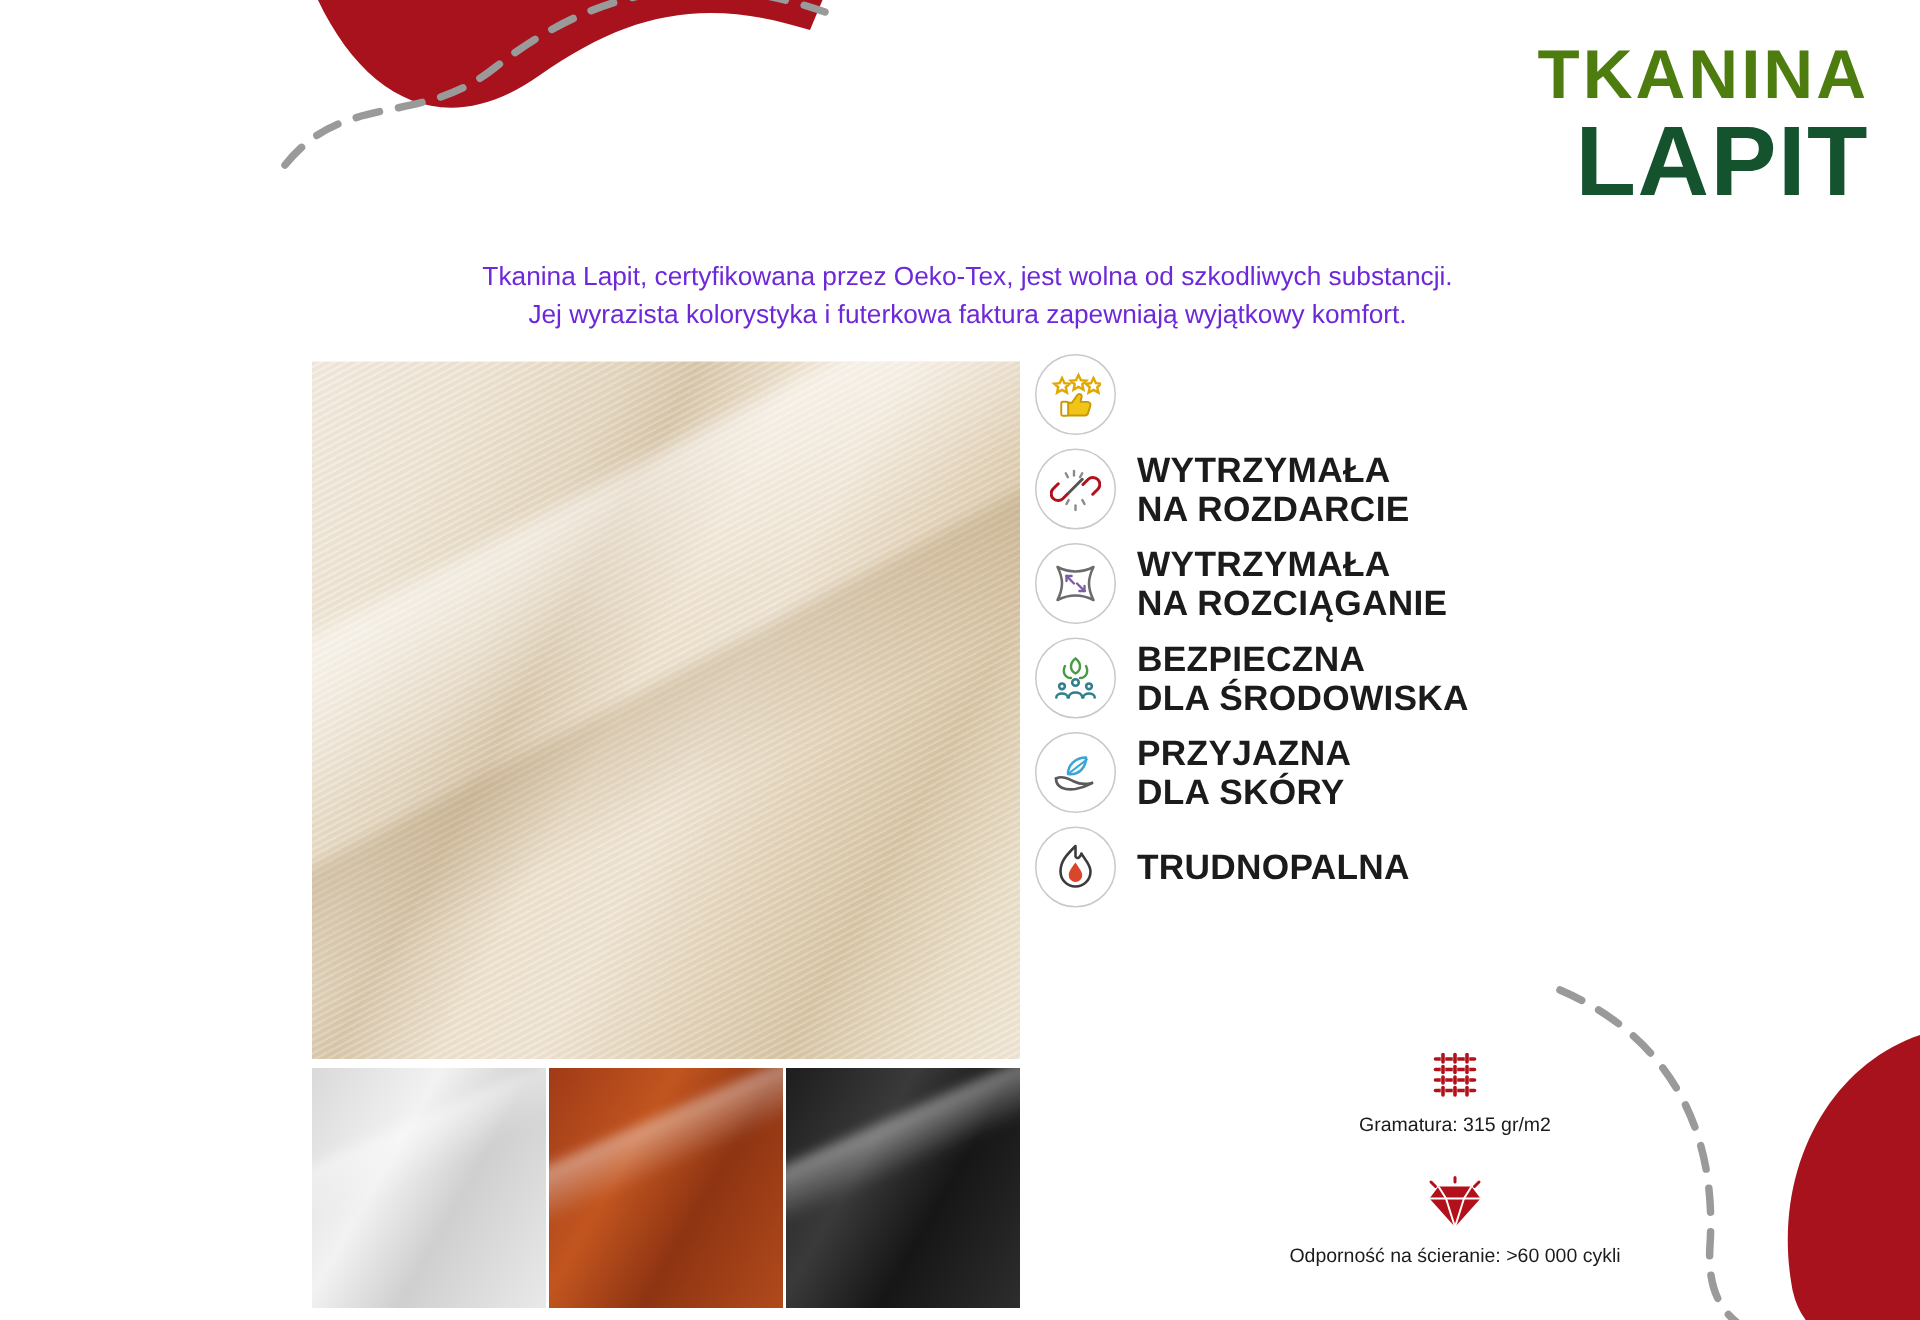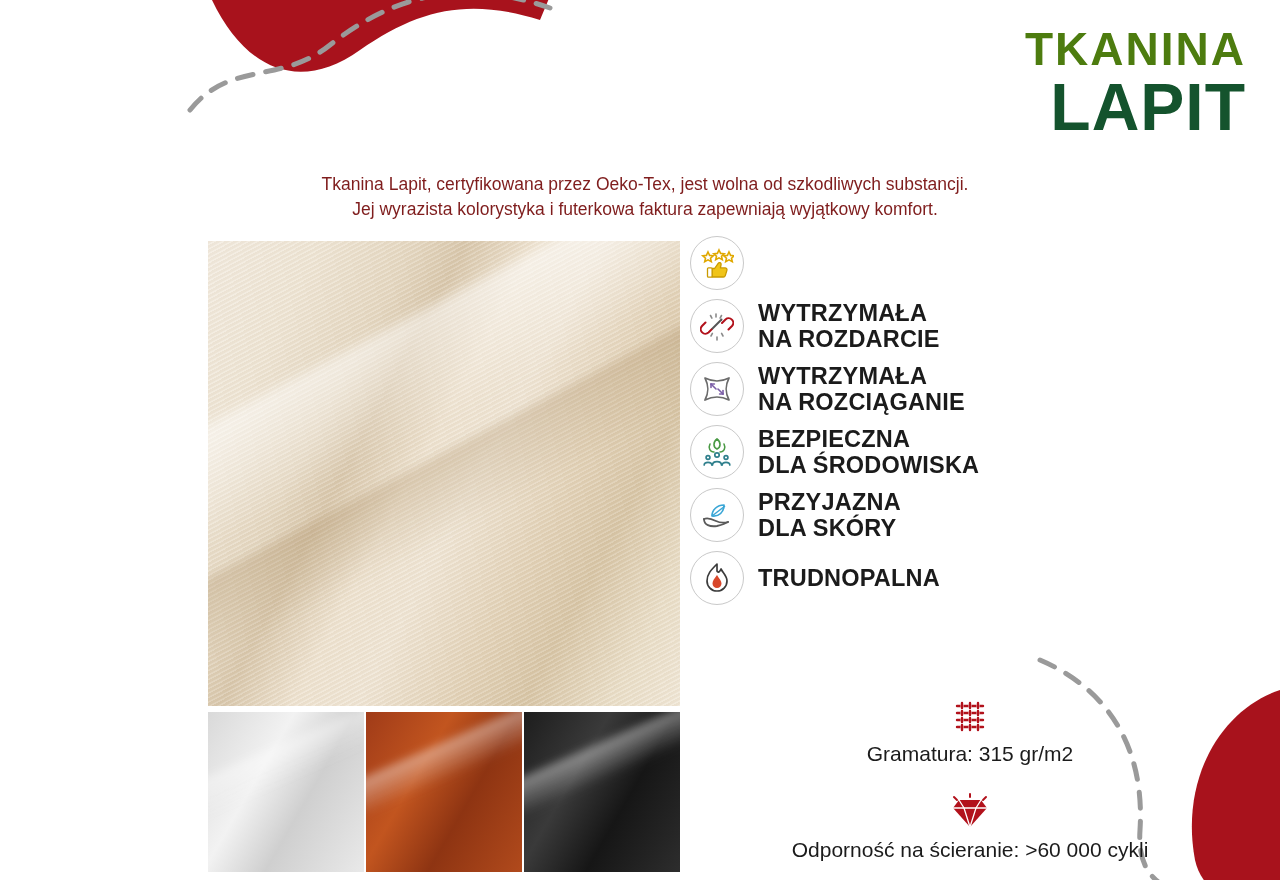--- a/index.html
+++ b/index.html
@@ -59,21 +59,21 @@
   }
 
   .intro {
     position: absolute;
     top: 172px;
     left: 210px;
     width: 870px;
     text-align: center;
     font-size: 17.5px;
     line-height: 1.45;
-    color: #7f1d1d;
+    color: #6d28d9;
   }
   .intro p { white-space: nowrap; }
 
   
   .photo-main {
     position: absolute;
     left: 208px;
     top: 241px;
     width: 472px;
     height: 465px;
@@ -178,21 +178,21 @@
   .stats {
     position: absolute;
     left: 690px;
     top: 694px;
     width: 560px;
     text-align: center;
   }
   .stat { margin-bottom: 6px; }
   .stat .ico { height: 46px; display: flex; align-items: center; justify-content: center; }
   .stat .txt {
-    font-size: 21px;
+    font-size: 13px;
     color: #1b1b1b;
     margin-top: 2px;
   }
   .stat.second { margin-top: 24px; }
 </style>
 </head>
 <body>
 
 <div class="page">
 

